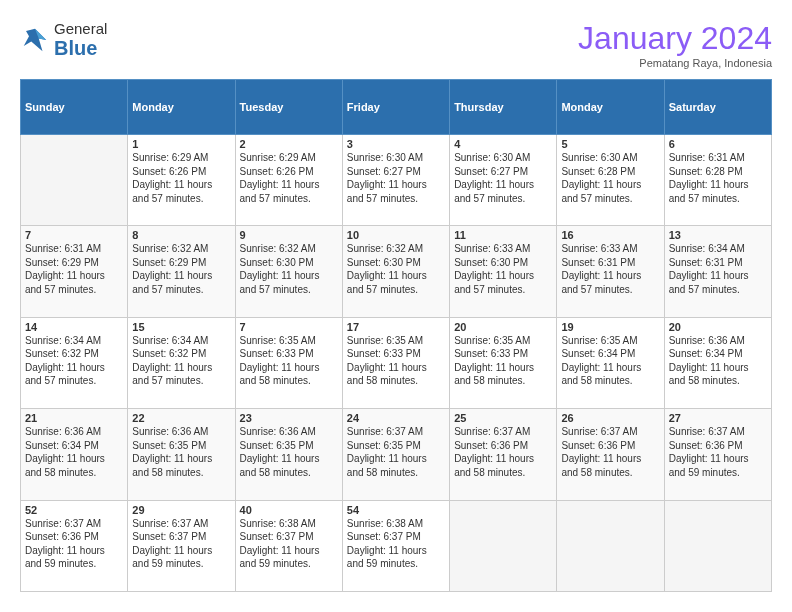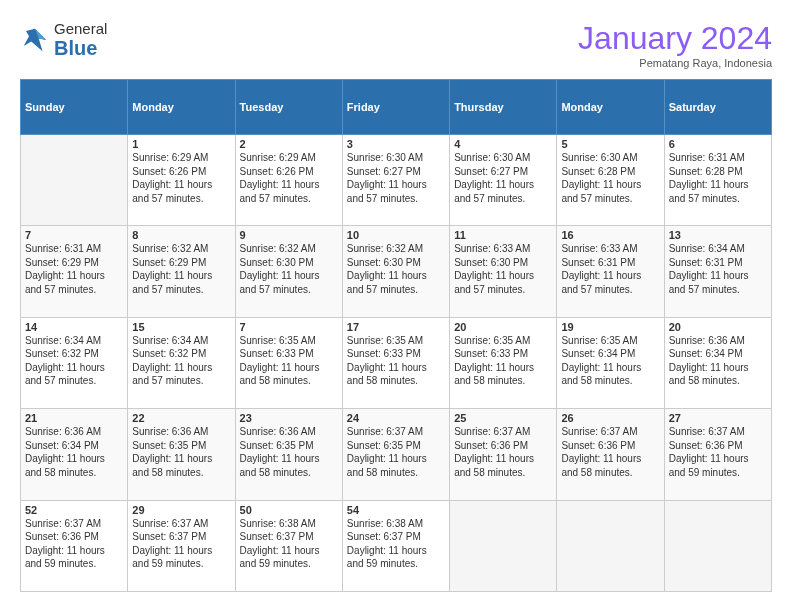--- a/index.html
+++ b/index.html
@@ -239,21 +239,21 @@
         <tr>
           <td>
             <span class="day-num">52</span>
             <div class="day-info">Sunrise: 6:37 AM<br>Sunset: 6:36 PM<br>Daylight: 11 hours and 59 minutes.</div>
           </td>
           <td>
             <span class="day-num">29</span>
             <div class="day-info">Sunrise: 6:37 AM<br>Sunset: 6:37 PM<br>Daylight: 11 hours and 59 minutes.</div>
           </td>
           <td>
-            <span class="day-num">50</span>
+            <span class="day-num">40</span>
             <div class="day-info">Sunrise: 6:38 AM<br>Sunset: 6:37 PM<br>Daylight: 11 hours and 59 minutes.</div>
           </td>
           <td>
             <span class="day-num">54</span>
             <div class="day-info">Sunrise: 6:38 AM<br>Sunset: 6:37 PM<br>Daylight: 11 hours and 59 minutes.</div>
           </td>
           <td class="empty"></td>
           <td class="empty"></td>
           <td class="empty"></td>
         </tr>

